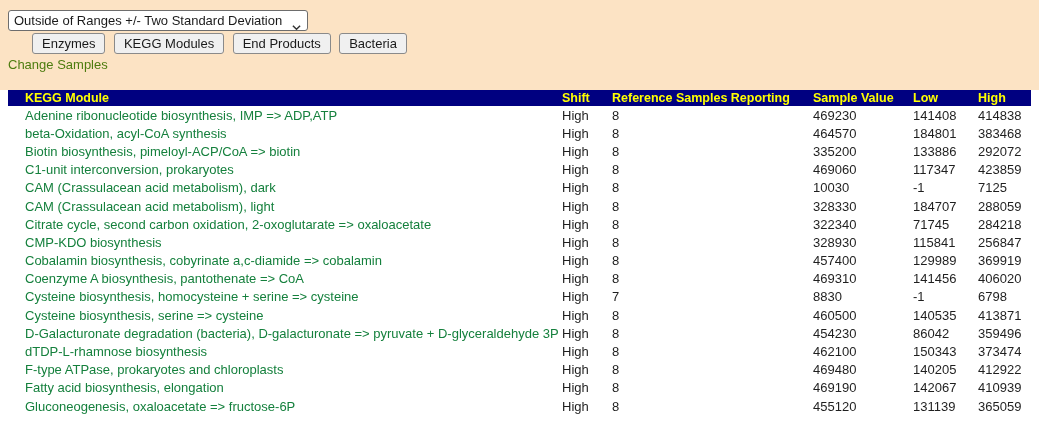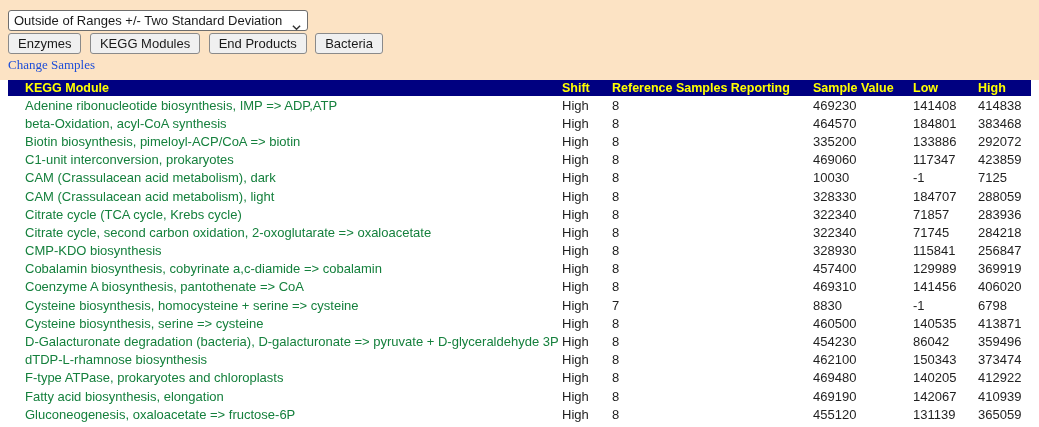--- a/index.html
+++ b/index.html
@@ -6,21 +6,21 @@
   html, body {
     margin: 0; padding: 0;
     width: 1039px; height: 427px;
     overflow: hidden;
     background: #ffffff;
     font-family: "Liberation Sans", sans-serif;
   }
   
   .top-band {
     width: 1039px;
-    height: 80px;
+    height: 90px;
     background: #fce3c4;
     padding: 10px 0 0 8px;
   }
   .select-wrap {
     position: relative;
     display: inline-block;
   }
   select.filter-select {
     -webkit-appearance: none;
     appearance: none;
@@ -33,42 +33,41 @@
     border-radius: 3px;
     padding: 0 24px 0 5px;
     line-height: 19px;
   }
   .select-chevron {
     position: absolute;
     right: 7px; top: 8px;
     pointer-events: none;
     width: 9px; height: 9px;
   }
-  .button-row { margin-top: 2px; }
+  .button-row { margin-top: 2px; margin-left: 24px; }
   button.tab-btn {
     height: 21px;
     font-family: "Liberation Sans", sans-serif;
     font-size: 13px;
     color: #1a1a1a;
     background: #f0f0f0;
     border: 1px solid #8a8a8a;
     border-radius: 3px;
     padding: 0 9px;
     margin-right: 4px;
     line-height: 18px;
     cursor: pointer;
   }
   a.change-samples {
     display: inline-block;
     margin-top: 3px;
     font-size: 13px;
-    color: #1d4ed8;
+    color: #4d7c0f;
     text-decoration: none;
     cursor: pointer;
-    font-family: Liberation Serif, serif;
   }
   
   table.kegg-table {
     margin-left: 8px;
     width: 1023px;
     border-collapse: collapse;
     table-layout: fixed;
   }
   .kegg-table col.c1 { width: 554px; }
   .kegg-table col.c2 { width: 50px; }
@@ -216,30 +215,20 @@
         <td class="first">
           <a class="module-link">CAM (Crassulacean acid metabolism), light</a>
         </td>
         <td>High</td>
         <td>8</td>
         <td>328330</td>
         <td>184707</td>
         <td>288059</td>
       </tr>
 
-      <tr>
-        <td class="first">
-          <a class="module-link">Citrate cycle (TCA cycle, Krebs cycle)</a>
-        </td>
-        <td>High</td>
-        <td>8</td>
-        <td>322340</td>
-        <td>71857</td>
-        <td>283936</td>
-      </tr>
 
 
       <tr>
         <td class="first">
           <a class="module-link">Citrate cycle, second carbon oxidation, 2-oxoglutarate =&gt; oxaloacetate</a>
         </td>
         <td>High</td>
         <td>8</td>
         <td>322340</td>
         <td>71745</td>

